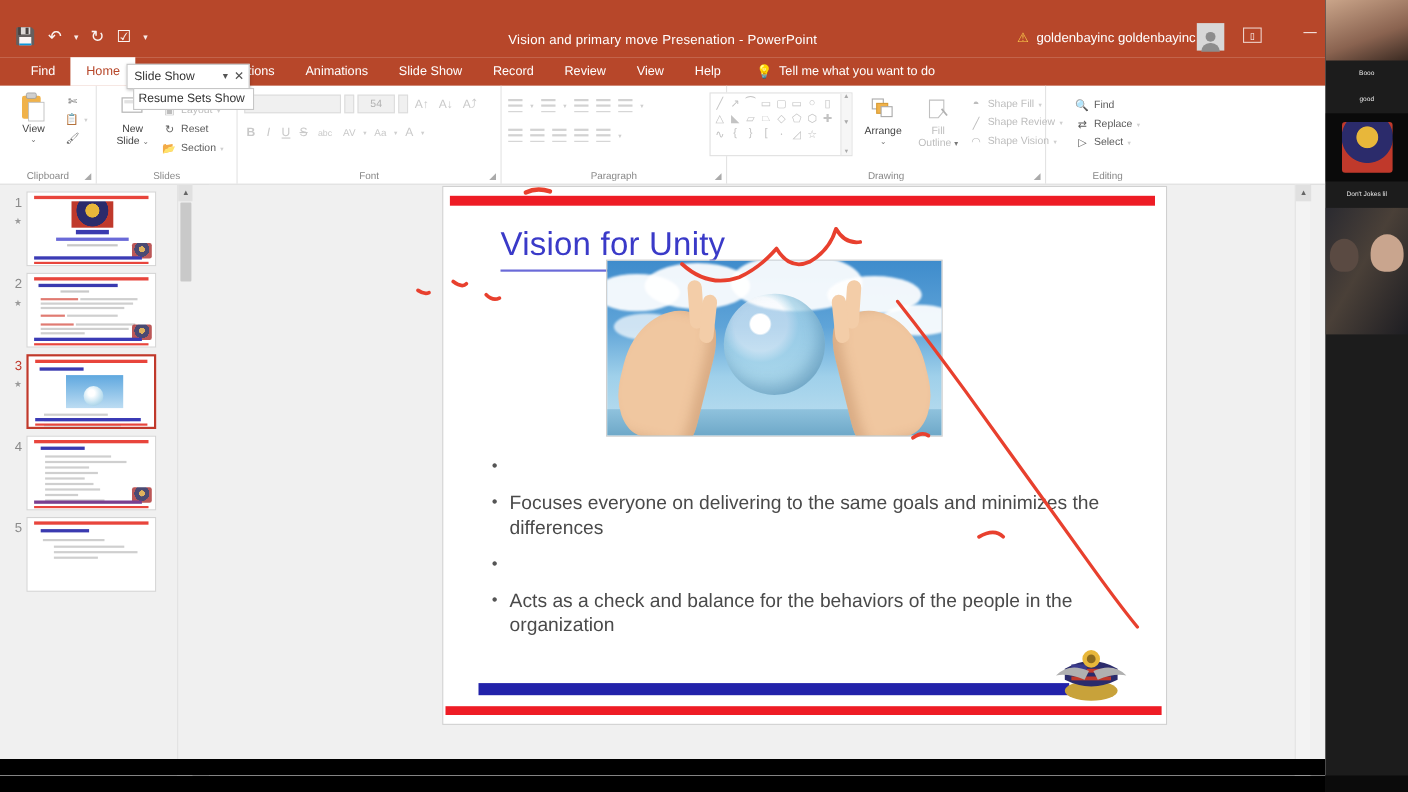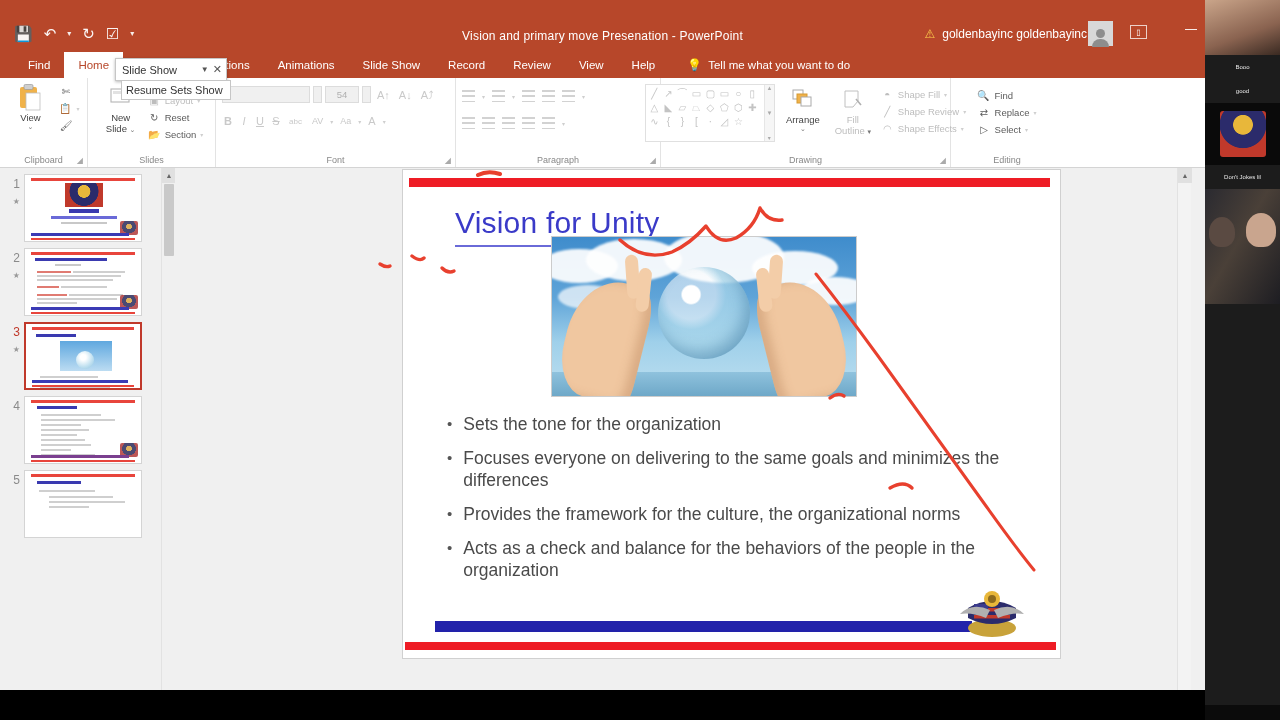--- a/index.html
+++ b/index.html
@@ -448,21 +448,21 @@
               <span>Shape Fill</span>
               <span class="caretd">▾</span>
             </div>
             <div class="smbtn dim">
               <span class="si">╱</span>
               <span>Shape Review</span>
               <span class="caretd">▾</span>
             </div>
             <div class="smbtn dim">
               <span class="si">◠</span>
-              <span>Shape Effects</span>
+              <span>Shape Vision</span>
               <span class="caretd">▾</span>
             </div>
           </div>
         </div>
         <div class="glabel">Drawing</div>
         <div class="dlg">◢</div>
       </div>
 
       <div class="grp" style="width:112px; border-right:none">
         <div class="gbody" style="align-items:flex-start; padding-top:4px">
@@ -626,29 +626,27 @@
             </div>
             <div class="hand r">
               <div class="finger" style="right:44px; top:-30px; transform:rotate(18deg);"></div>
               <div class="finger" style="right:58px; top:-20px; transform:rotate(8deg);"></div>
             </div>
           </div>
 
           <div class="s-bullets">
             <div class="bul">
               <span class="dot">•</span>
-              <span class="tx">Sets the tone for the organization</span>
             </div>
             <div class="bul">
               <span class="dot">•</span>
               <span class="tx">Focuses everyone on delivering to the same goals and minimizes the differences</span>
             </div>
             <div class="bul">
               <span class="dot">•</span>
-              <span class="tx">Provides the framework for the culture, the organizational norms</span>
             </div>
             <div class="bul">
               <span class="dot">•</span>
               <span class="tx">Acts as a check and balance for the behaviors of the people in the organization</span>
             </div>
           </div>
 
           <div class="s-bluebar"></div>
           <div class="s-redbot"></div>
           <svg class="s-eagle" viewBox="0 0 80 64">

